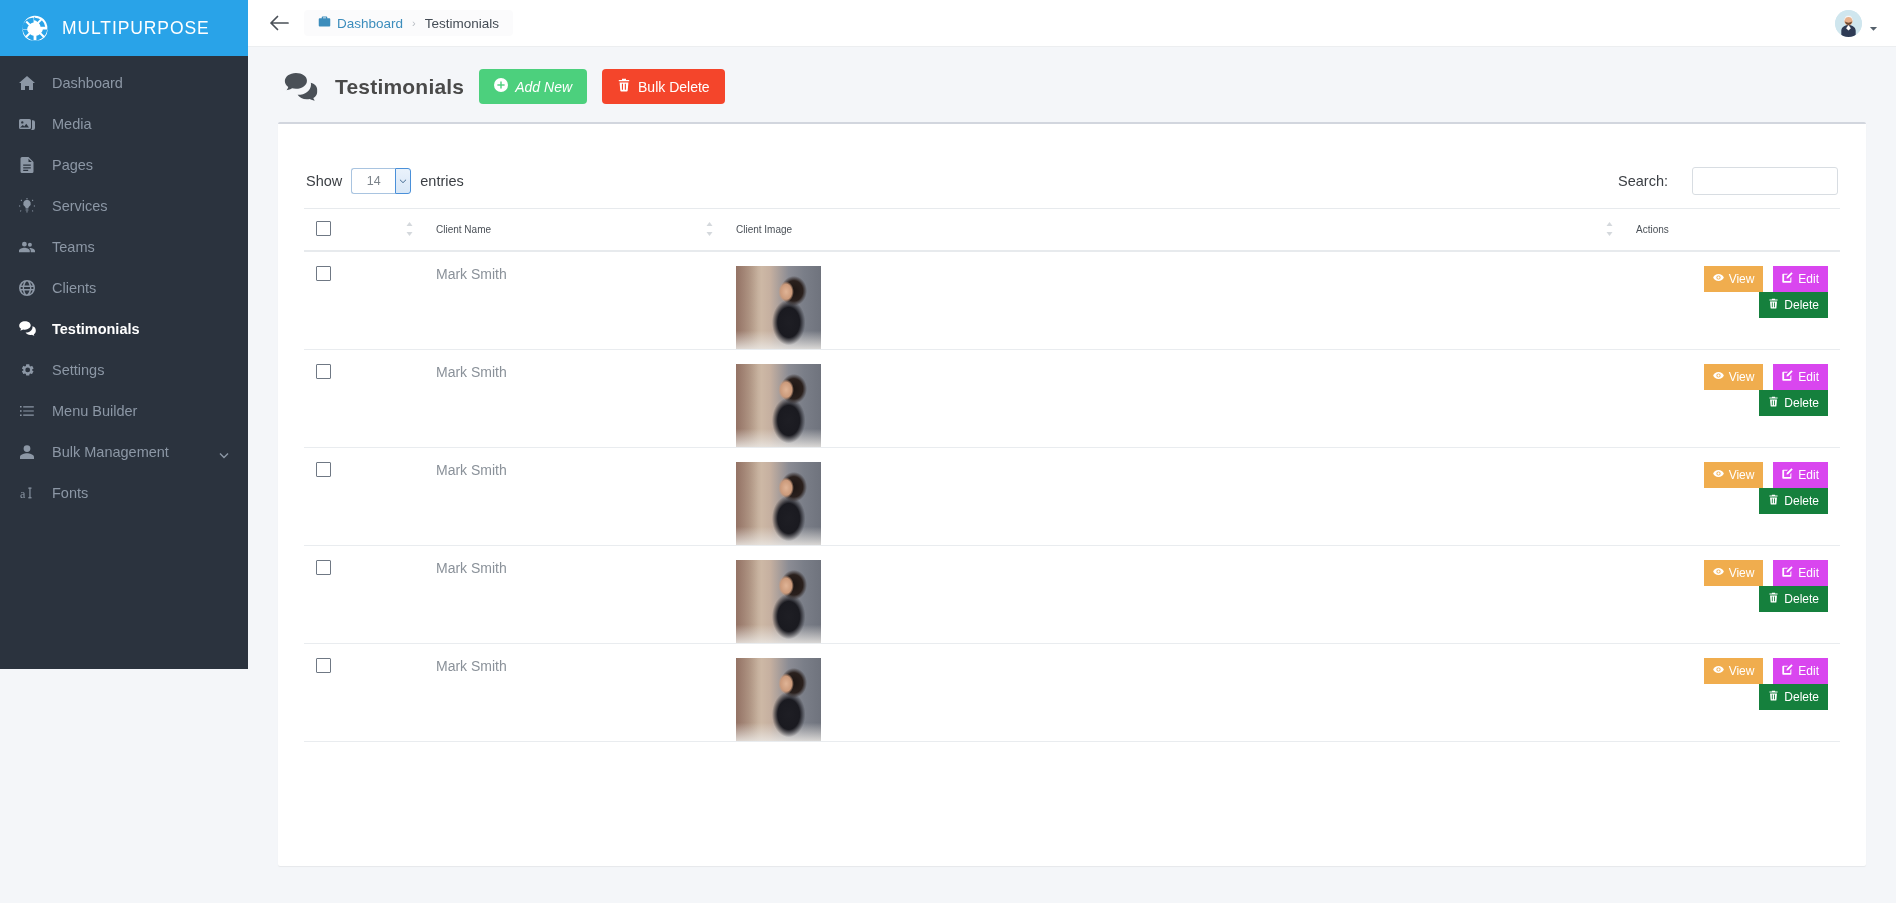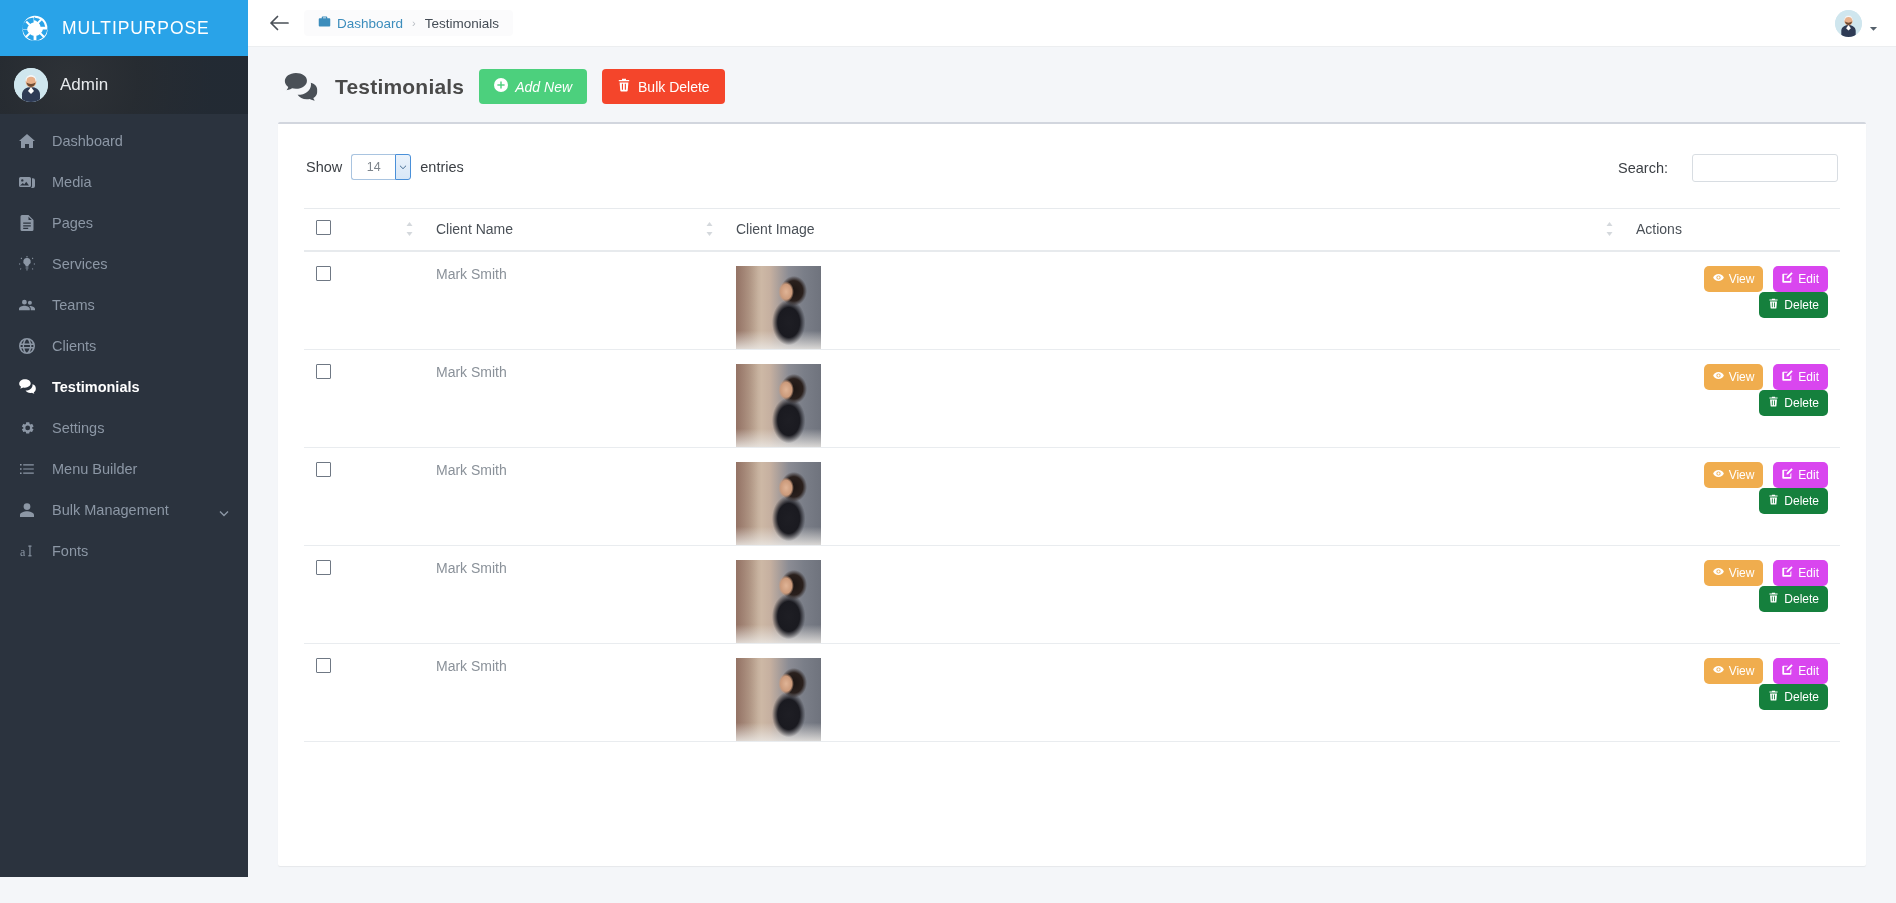--- a/index.html
+++ b/index.html
@@ -6,21 +6,21 @@
   html, body {
     width: 1896px; height: 903px;
     overflow: hidden;
     font-family: "Liberation Sans", sans-serif;
     background: #f4f6f9;
   }
   .app { display: flex; width: 1896px; height: 903px; }
 
   
   .sidebar {
-    width: 248px; min-width: 248px; height: 877px;
+    width: 248px; min-width: 248px; height: 669px;
     background: #2b333e;
     position: relative;
     overflow: hidden;
   }
   .brand {
     height: 56px; background: #29a3e8;
     display: flex; align-items: center; gap: 14px;
     padding-left: 22px;
   }
   .brand-icon { width: 26px; height: 26px; flex: 0 0 26px; }
@@ -110,21 +110,21 @@
     background: #ffffff;
     margin: 0 30px 0 30px;
     border-top: 2px solid #d2d6de;
     border-radius: 2px;
     box-shadow: 0 1px 1px rgba(0,0,0,0.06);
     padding: 22px 26px 0 26px;
     height: 744px;
     overflow: hidden;
   }
   .table-controls {
-    display: flex; align-items: flex-start;
+    display: flex; align-items: center;
     justify-content: space-between;
     padding: 8px 2px 0 2px;
     height: 62px;
   }
   .show-entries { display: flex; align-items: center; gap: 9px; font-size: 14.5px; color: #3b3f44; }
   .select-wrap { position: relative; display: inline-flex; }
   .sel-box {
     width: 44px; height: 26px;
     border: 1px solid #a9c4e0; border-right: none;
     border-radius: 3px 0 0 3px;
@@ -148,21 +148,21 @@
     padding: 0 8px; font-size: 13px;
     font-family: "Liberation Sans", sans-serif;
     outline: none; color: #444;
   }
 
   table.dt { width: 100%; border-collapse: collapse; table-layout: fixed; }
   table.dt thead th {
     border-top: 1px solid #e7eaed;
     border-bottom: 2px solid #e7eaed;
     height: 42px;
-    font-size: 14px; font-weight: 400; color: #4a5057;
+    font-size: 10px; font-weight: 400; color: #4a5057;
     text-align: left; position: relative;
     padding: 0 12px;
     cursor: pointer; vertical-align: middle;
   }
   th.c-chk  { width: 120px; }
   th.c-name { width: 300px; }
   th.c-img  { width: 900px; }
   th.c-act  { width: auto; text-align: right; cursor: default; }
   .sort-ico {
     position: absolute; right: 10px; top: 50%;
@@ -207,21 +207,21 @@
     content: ""; position: absolute; inset: 0;
     background:
       radial-gradient(ellipse 9px 12px at 59% 31%, #e0b496 0%, #cb9a7b 62%, rgba(203,154,123,0) 86%),
       radial-gradient(ellipse 15px 17px at 68% 30%, #1d1614 0%, #2a201d 60%, rgba(42,32,29,0) 88%),
       radial-gradient(ellipse 22px 30px at 62% 68%, #1e1e24 0%, #1a1a20 50%, rgba(26,26,32,0) 76%),
       linear-gradient(to top, rgba(235,232,228,0.85) 0%, rgba(235,232,228,0.0) 22%),
       linear-gradient(to right, rgba(120,60,55,0.30) 0%, rgba(120,60,55,0) 26%);
   }
   .btn-sm {
     display: inline-flex; align-items: center; gap: 5px;
-    border: none; border-radius: 5px;
+    border: none; border-radius: 0;
     color: #fff; font-size: 12px;
     padding: 6px 9px; margin-left: 6px; cursor: pointer;
     font-family: "Liberation Sans", sans-serif;
   }
   .btn-view { background: #f0ad4e; }
   .btn-edit { background: #d946ef; }
   .btn-del  { background: #15803d; }
   .btn-sm svg { width: 11px; height: 11px; fill: #fff; }
 </style>
 </head>
@@ -236,33 +236,20 @@
         <svg viewBox="0 0 24 24" width="26" height="26">
           <g fill="#ffffff">
             <circle cx="12" cy="12" r="2.3"></circle>
             <path d="M12 .6a11.4 11.4 0 100 22.8A11.4 11.4 0 0012 .6zm0 1.9a9.5 9.5 0 019.42 8.3h-4.3a5.26 5.26 0 00-1.5-3.1l3.03-3.03-1.34-1.34-3.03 3.03a5.26 5.26 0 00-3.1-1.5V.6h-.36zM10.7 2.6v4.3a5.26 5.26 0 00-3.1 1.5L4.57 5.37 3.23 6.71l3.03 3.03a5.26 5.26 0 00-1.5 3.1H.46A9.5 9.5 0 0110.7 2.6zM.46 13.3h4.3a5.26 5.26 0 001.5 3.1l-3.03 3.03 1.34 1.34 3.03-3.03a5.26 5.26 0 003.1 1.5v4.3A9.5 9.5 0 01.46 13.3zm12.84 10.24v-4.3a5.26 5.26 0 003.1-1.5l3.03 3.03 1.34-1.34-3.03-3.03a5.26 5.26 0 001.5-3.1h4.3a9.5 9.5 0 01-10.24 10.24z"></path>
           </g>
         </svg>
       </span>
       <span class="brand-title">MULTIPURPOSE</span>
     </div>
 
-    <div class="profile">
-      <span class="avatar-circle">
-        <svg viewBox="0 0 34 34" width="34" height="34">
-          <circle cx="17" cy="17" r="17" fill="#cfe6ee"></circle>
-          <path d="M17 19c-5 0-9 3.2-9 7.2V34h18v-7.8c0-4-4-7.2-9-7.2z" fill="#2e3b55"></path>
-          <path d="M17 19l-3 4 3 3 3-3-3-4z" fill="#ffffff"></path>
-          <ellipse cx="17" cy="13.5" rx="5.4" ry="6" fill="#e8b08a"></ellipse>
-          <path d="M11.6 12.6c0-3.4 2.4-5.6 5.4-5.6s5.4 2.2 5.4 5.6c0 .6-.2 1-.5 1-.4 0-.5-.6-.5-1.3 0-2.2-1.9-3.6-4.4-3.6s-4.4 1.4-4.4 3.6c0 .7-.1 1.3-.5 1.3-.3 0-.5-.4-.5-1z" fill="#f2f6f8"></path>
-          <path d="M12.4 14.6c.6 2.6 2.4 4.4 4.6 4.4s4-1.8 4.6-4.4c-1.3.9-2.9 1.4-4.6 1.4s-3.3-.5-4.6-1.4z" fill="#6b4a33"></path>
-        </svg>
-      </span>
-      <span class="profile-name">Admin</span>
-    </div>
 
     <nav class="nav">
 
       <div class="nav-item">
         <span class="nav-ico">
           <svg viewBox="0 0 16 16" width="16" height="16">
               <path d="M8 1L0 8h2v7h4v-4h4v4h4V8h2L8 1z"></path>
             </svg>
         </span>
         <span>Dashboard</span>

